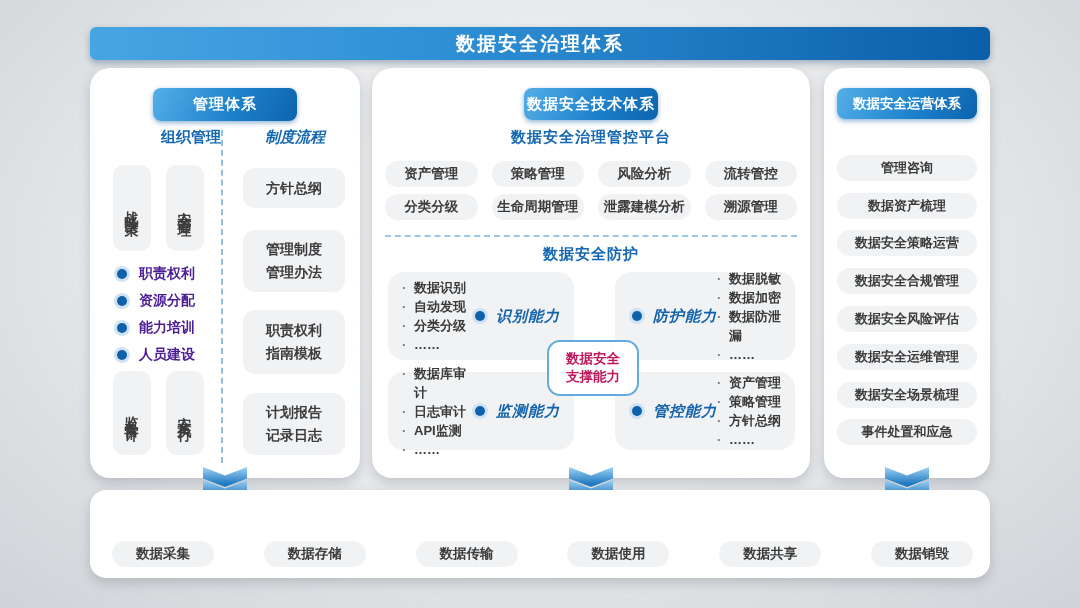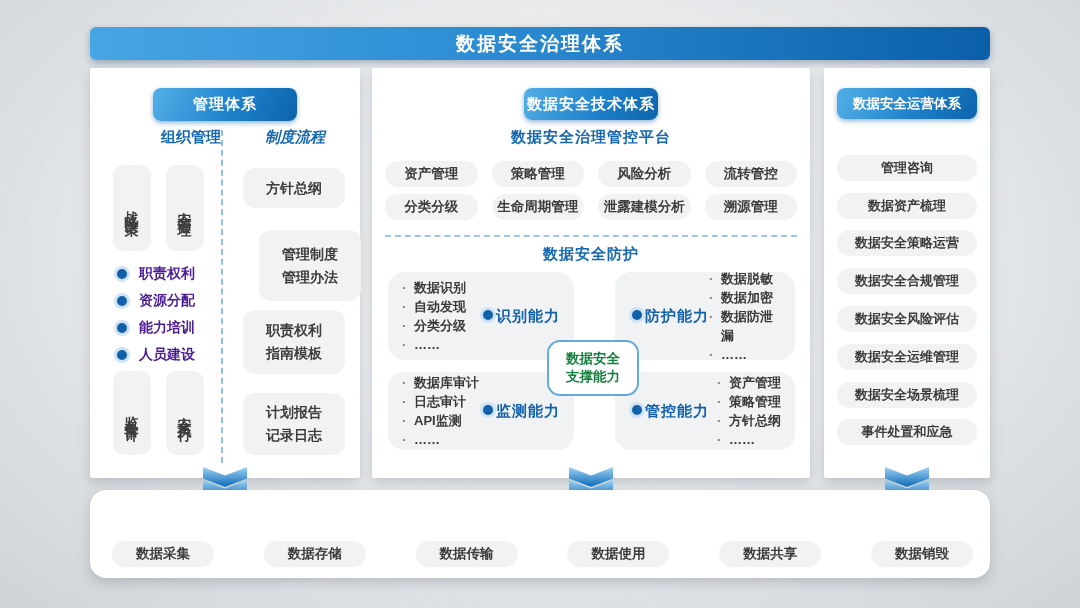--- a/index.html
+++ b/index.html
@@ -10,21 +10,21 @@
   }
   
   .banner{
     position:absolute;left:90px;top:27px;width:900px;height:33px;border-radius:6px;
     background:linear-gradient(90deg,#47a5e3 0%,#2e8fd5 40%,#0b5fa9 100%);
     color:#fff;font-weight:bold;font-size:19px;letter-spacing:2px;
     display:flex;align-items:center;justify-content:center;
     box-shadow:0 3px 7px rgba(20,60,100,.35);
   }
   
-  .panel{position:absolute;background:#fff;border-radius:2px;
+  .panel{position:absolute;background:#fff;border-radius:20px;
     box-shadow:0 5px 12px rgba(90,100,110,.28);}
   #panel-mgmt{left:90px;top:68px;width:270px;height:410px;}
   #panel-tech{left:372px;top:68px;width:438px;height:410px;}
   #panel-ops{left:824px;top:68px;width:166px;height:410px;}
   #panel-scen{left:90px;top:490px;width:900px;height:88px;border-radius:16px;}
   
   .hdr-btn{
     position:absolute;border-radius:8px;color:#fff;font-weight:bold;
     background:linear-gradient(115deg,#54afe7 0%,#1f82cc 55%,#0c63ac 100%);
     display:flex;align-items:center;justify-content:center;
@@ -54,27 +54,27 @@
   .subtitle{position:absolute;top:60px;width:100%;text-align:center;font-size:15px;letter-spacing:1px;}
   .plat-row{position:absolute;left:13px;right:13px;display:flex;gap:14px;height:26px;}
   .plat-row .pill{flex:1;font-size:13.5px;}
   .hdash{position:absolute;left:13px;right:13px;top:167px;border-top:2px dashed #9cc6e8;}
   .prot-title{position:absolute;top:177px;width:100%;text-align:center;font-size:15px;letter-spacing:1px;}
   .capbox{position:absolute;background:#f1f2f4;border-radius:16px;
     display:flex;align-items:center;justify-content:space-between;padding:0 14px;box-sizing:border-box;}
   .caplist{list-style:none;margin:0;padding:0;text-align:left;}
   .caplist li{font-size:13px;font-weight:bold;color:#3a3a3a;line-height:19px;padding-left:12px;position:relative;}
   .caplist li::before{content:"·";position:absolute;left:0;top:0;color:#7a7a7a;font-weight:bold;}
-  .caplabel{display:flex;flex:none;}
+  .caplabel{display:flex;align-items:center;gap:8px;flex:none;font-style:italic;}
   .caplabel b{font-size:15px;color:#1261ab;letter-spacing:1px;}
   .support-box{
     position:absolute;left:175px;top:272px;width:88px;height:52px;background:#fff;
     border:2px solid #63aadd;border-radius:13px;z-index:5;
     display:flex;flex-direction:column;align-items:center;justify-content:center;
-    font-size:13.5px;font-weight:bold;color:#15803d;line-height:18px;
+    font-size:13.5px;font-weight:bold;color:#be185d;line-height:18px;
   }
   
   .ops-item{position:absolute;left:13px;width:140px;height:26px;font-size:13px;}
   
   .chevrons{position:absolute;width:44px;height:36px;}
   .chev{width:44px;height:20px;background:linear-gradient(180deg,#9ed3f4 0%,#2179c0 85%);
     clip-path:polygon(0 0,50% 42%,100% 0,100% 58%,50% 100%,0 58%);}
   .chev+.chev{margin-top:-7px;}
   
   .scen-btn{left:402px;top:13px;width:188px;height:29px;font-size:14.5px;}
@@ -117,21 +117,21 @@
       <i class="radio"></i>
       <span>人员建设</span>
     </div>
 
     <div class="vbox" style="left:23px;top:303px;height:84px;">监督审计</div>
     <div class="vbox" style="left:76px;top:303px;height:84px;">安全执行</div>
 
     <div class="pbox" style="top:100px;height:40px;">
       <span>方针总纲</span>
     </div>
-    <div class="pbox" style="top:162px;height:71px;margin-left:16px;">
+    <div class="pbox" style="top:162px;height:62px;">
       <span>管理制度</span>
         <span>管理办法</span>
     </div>
     <div class="pbox" style="top:242px;height:64px;">
       <span>职责权利</span>
         <span>指南模板</span>
     </div>
     <div class="pbox" style="top:325px;height:62px;">
       <span>计划报告</span>
         <span>记录日志</span>

